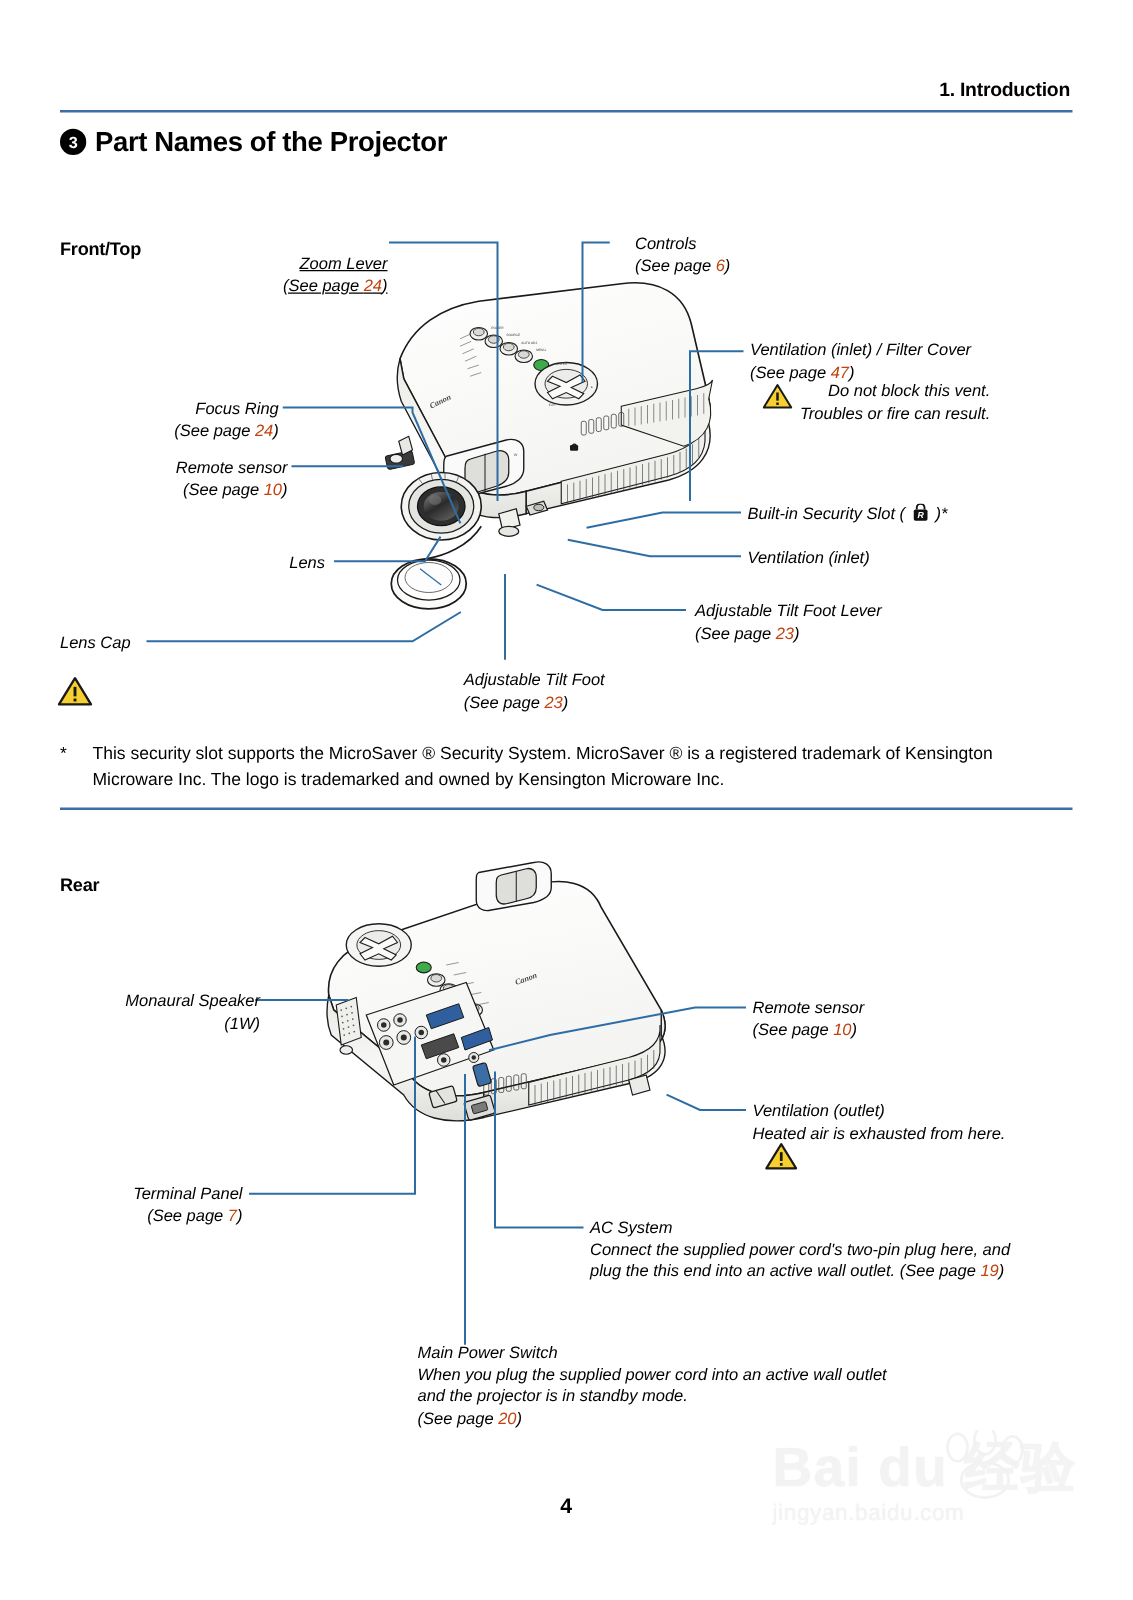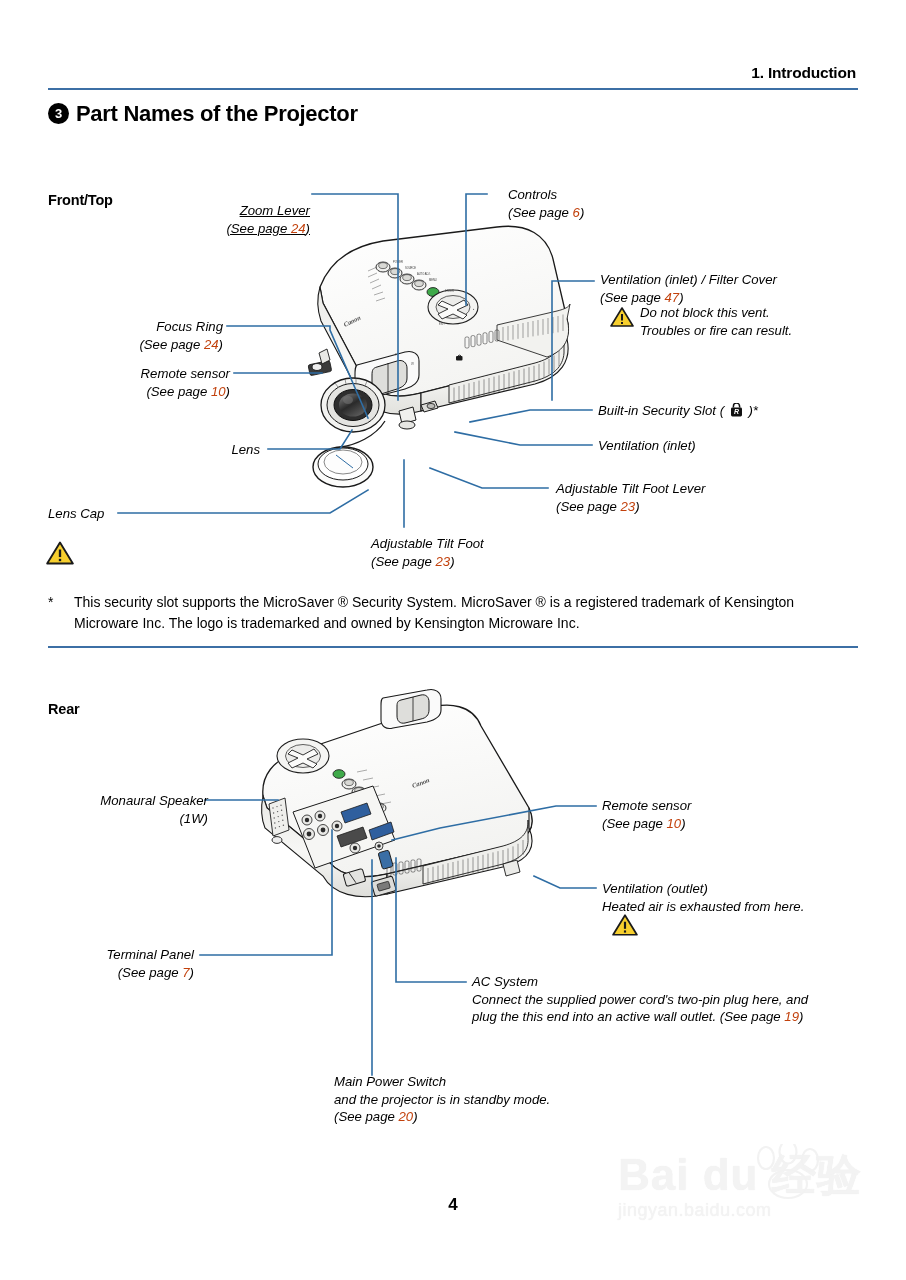--- a/index.html
+++ b/index.html
@@ -83,20 +83,21 @@
   }
   .lbl.right { text-align: right; }
   .pg { color: #c2410c; font-style: italic; }
 
   
   .warn {
     position: absolute;
     font-size: 13.2px;
     font-style: italic;
     line-height: 17.5px;
+    text-align: right;
   }
 
   svg.leaders {
     position: absolute;
     left: 0; top: 0;
     width: 906px; height: 1280px;
     pointer-events: none;
   }
 
   
@@ -655,20 +656,21 @@
   </div>
 
   <div class="lbl" style="left:472px; top:973px;">
     <div>AC System</div>
     <div>Connect the supplied power cord's two-pin plug here, and</div>
     <div><span>plug the this end into an active wall outlet. (See page </span><span class="pg">19</span><span>)</span></div>
   </div>
 
   <div class="lbl" style="left:334px; top:1073px;">
     <div>Main Power Switch</div>
+    <div>When you plug the supplied power cord into an active wall outlet</div>
     <div>and the projector is in standby mode.</div>
     <div><span>(See page </span><span class="pg">20</span><span>)</span></div>
   </div>
 
   <div class="wm">
     <svg class="paw" width="96" height="56" viewBox="0 0 96 56">
       <g fill="none" stroke="#f0f0f0" stroke-width="2.2">
         <ellipse cx="24" cy="14" rx="8" ry="11"></ellipse>
         <ellipse cx="46" cy="8" rx="8.5" ry="11.5"></ellipse>
         <ellipse cx="68" cy="16" rx="8" ry="11"></ellipse>

